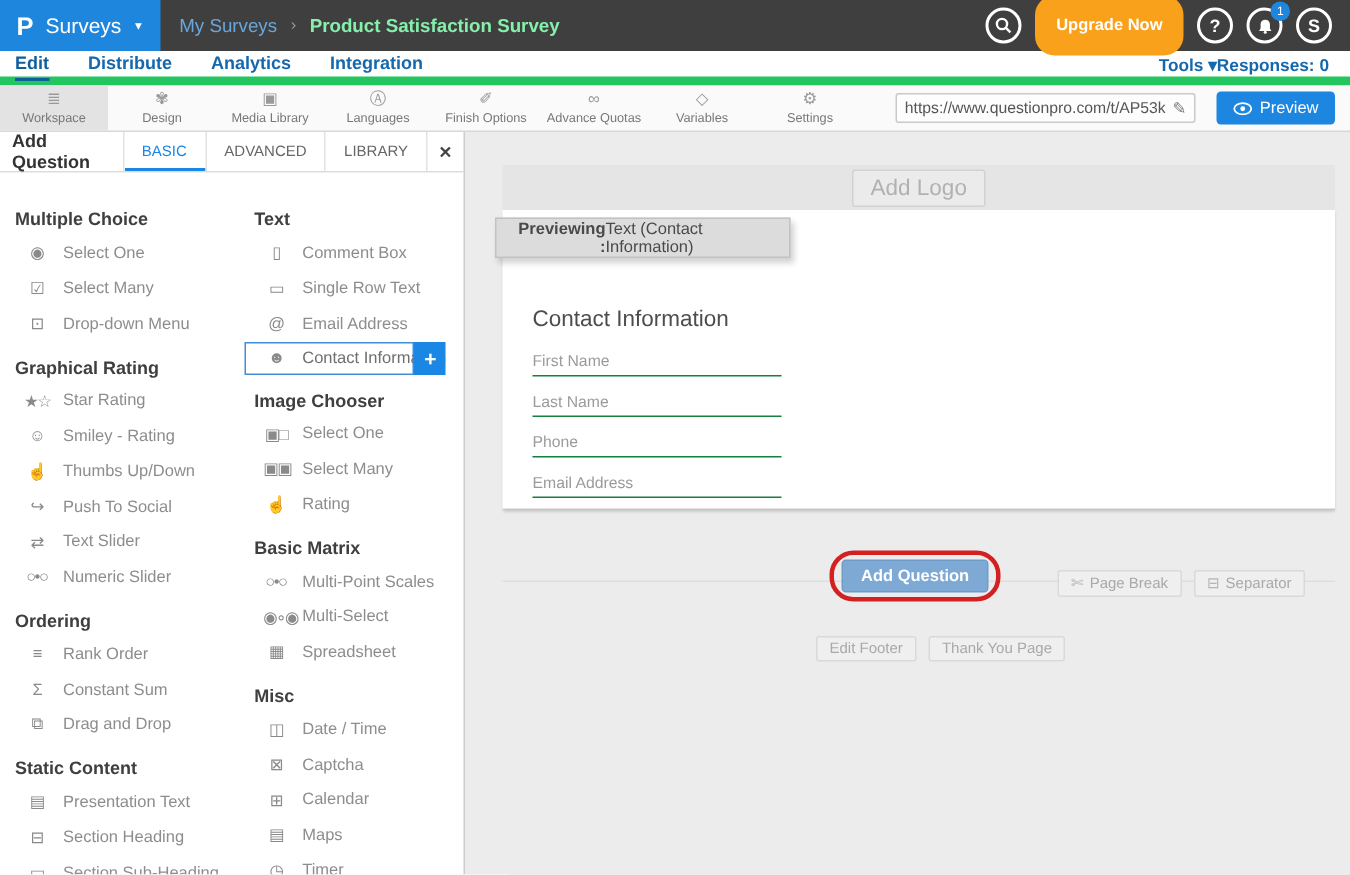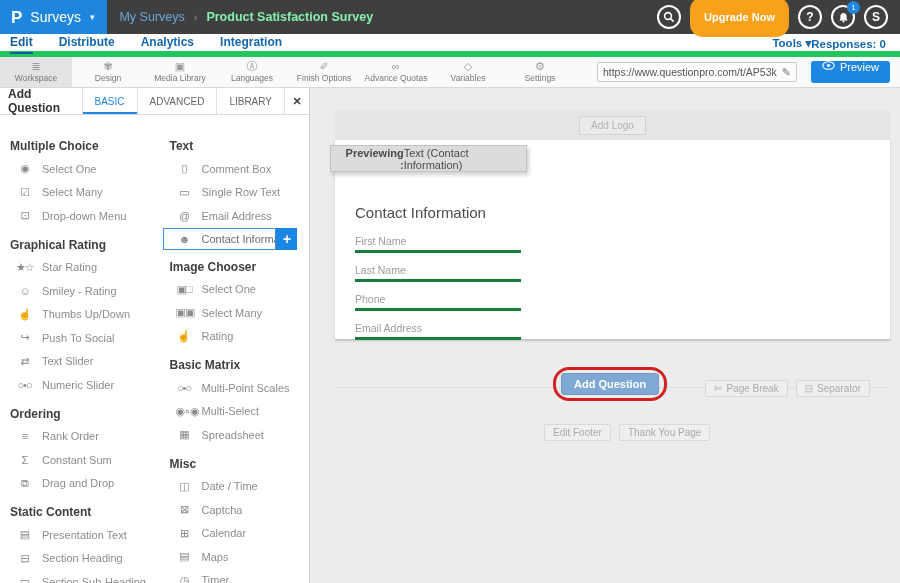--- a/index.html
+++ b/index.html
@@ -44,21 +44,21 @@
   .tb-item.active { background:#e3e3e3; }
   .tb-icon { font-size:11px; line-height:11px; color:#9a9a9a; }
   .tb-label { font-size:8.5px; color:#777; white-space:nowrap; }
   .toolbar-right { margin-left:auto; display:flex; align-items:center; gap:14px; padding-right:10px; }
   .url-box { display:flex; align-items:center; border:1px solid #c9c9c9; background:#fdfdfd;
     height:20px; width:200px; border-radius:2px; }
   .url-input { border:none; background:transparent; flex:1; min-width:0;
     font-size:10.5px; color:#555; padding:0 5px; outline:none; font-family:"Liberation Sans",sans-serif; }
   .pencil-icon { font-size:11px; color:#777; padding-right:5px; cursor:pointer; }
   .preview-btn { background:#1c86e0; color:#fff; border:none; border-radius:3px; height:22px;
-    padding:0 11px; font-size:11px; display:flex; gap:5px; cursor:pointer; }
+    padding:0 11px; font-size:11px; display:flex; align-items:center; gap:5px; cursor:pointer; }
   
   .content { display:flex; height:495px; }
   
   .panel { width:310px; background:#fff; border-right:1px solid #ccc; display:flex; flex-direction:column; }
   .panel-head { height:27px; display:flex; align-items:stretch; border-bottom:1px solid #ddd; flex:none; }
   .panel-title { font-size:12px; font-weight:bold; color:#333; padding-left:8px; display:flex; align-items:center; flex:1; }
   .tab { display:flex; align-items:center; justify-content:center; font-size:10px; color:#666;
     padding:0 12px; border-left:1px solid #e2e2e2; cursor:pointer; white-space:nowrap; }
   .tab.active { color:#1b87e4; box-shadow:inset 0 -2px 0 #1b87e4; }
   .panel-close { width:25px; display:flex; align-items:center; justify-content:center;
@@ -73,31 +73,31 @@
     color:#8d8d8d; font-size:11px; cursor:pointer; white-space:nowrap; }
   .picon { width:17px; flex:none; text-align:center; color:#8a8a8a; font-size:11px; letter-spacing:-1px; }
   .sel-row { display:flex; align-items:center; margin-left:4px; }
   .pitem.sel { border:1px solid #3f8ed6; height:22px; width:113px; padding-left:11px; margin:0; color:#6f6f6f; }
   .plus-btn { width:21px; height:22px; background:#1b87e4; color:#fff; display:flex;
     align-items:center; justify-content:center; font-size:14px; font-weight:bold; cursor:pointer; }
   
   .canvas { flex:1; position:relative; background:#ececec; }
   .card { position:absolute; left:25px; top:22px; width:555px; }
   .logo-band { height:30px; background:#e5e5e5; display:flex; align-items:center; justify-content:center; }
-  .add-logo-btn { font-size:10px; color:#b1b1b1; background:#ebebeb; border:1px solid #d2d2d2;
+  .add-logo-btn { font-size:15px; color:#b1b1b1; background:#ebebeb; border:1px solid #d2d2d2;
     border-radius:2px; padding:3px 11px; cursor:pointer; }
   .card-body { background:#fff; height:200px; border-bottom:1px solid #c8c8c8;
     box-shadow:0 1px 2px rgba(0,0,0,.18); position:relative; }
   .preview-tip { position:absolute; left:20px; top:57px; width:197px; height:27px;
     background:#dcdcdc; border:1px solid #c2c2c2; box-shadow:2px 3px 4px rgba(0,0,0,.18);
     display:flex; align-items:center; padding-left:10px; font-size:11px; color:#4a4a4a; z-index:3; }
   .tip-bold { font-weight:bold;text-align:right; }
   .cform { position:absolute; left:20px; top:64px; width:166px; }
   .cform-title { font-size:15px; color:#4d4d4d; margin-bottom:14px; }
-  .ffield { font-size:10.5px; color:#9b9b9b; padding-bottom:3px; border-bottom:3px solid #15803d;
+  .ffield { font-size:10.5px; color:#9b9b9b; padding-bottom:3px; border-bottom:1px solid #15803d;
     margin-bottom:11px; cursor:text; }
   .aq-line { position:absolute; left:25px; top:299px; width:555px; height:1px; background:#dedede; }
   .red-ring { position:absolute; left:243px; top:279px; border:3px solid #d32020;
     border-radius:16px; padding:3px 5px; z-index:2; }
   .aq-btn { background:#7ea9d4; color:#fff; border:1px solid #6f9dc7; border-radius:3px;
     font-size:11px; font-weight:bold; padding:4px 12px; cursor:pointer; }
   .side-btns { position:absolute; right:30px; top:292px; display:flex; gap:8px; }
   .ghost-btn { background:#efefef; border:1px solid #d9d9d9; border-radius:2px; color:#a9a9a9;
     font-size:10px; padding:2px 8px; display:flex; align-items:center; gap:4px; cursor:pointer; }
   .ghost-icon { font-size:10px; color:#b3b3b3; }

